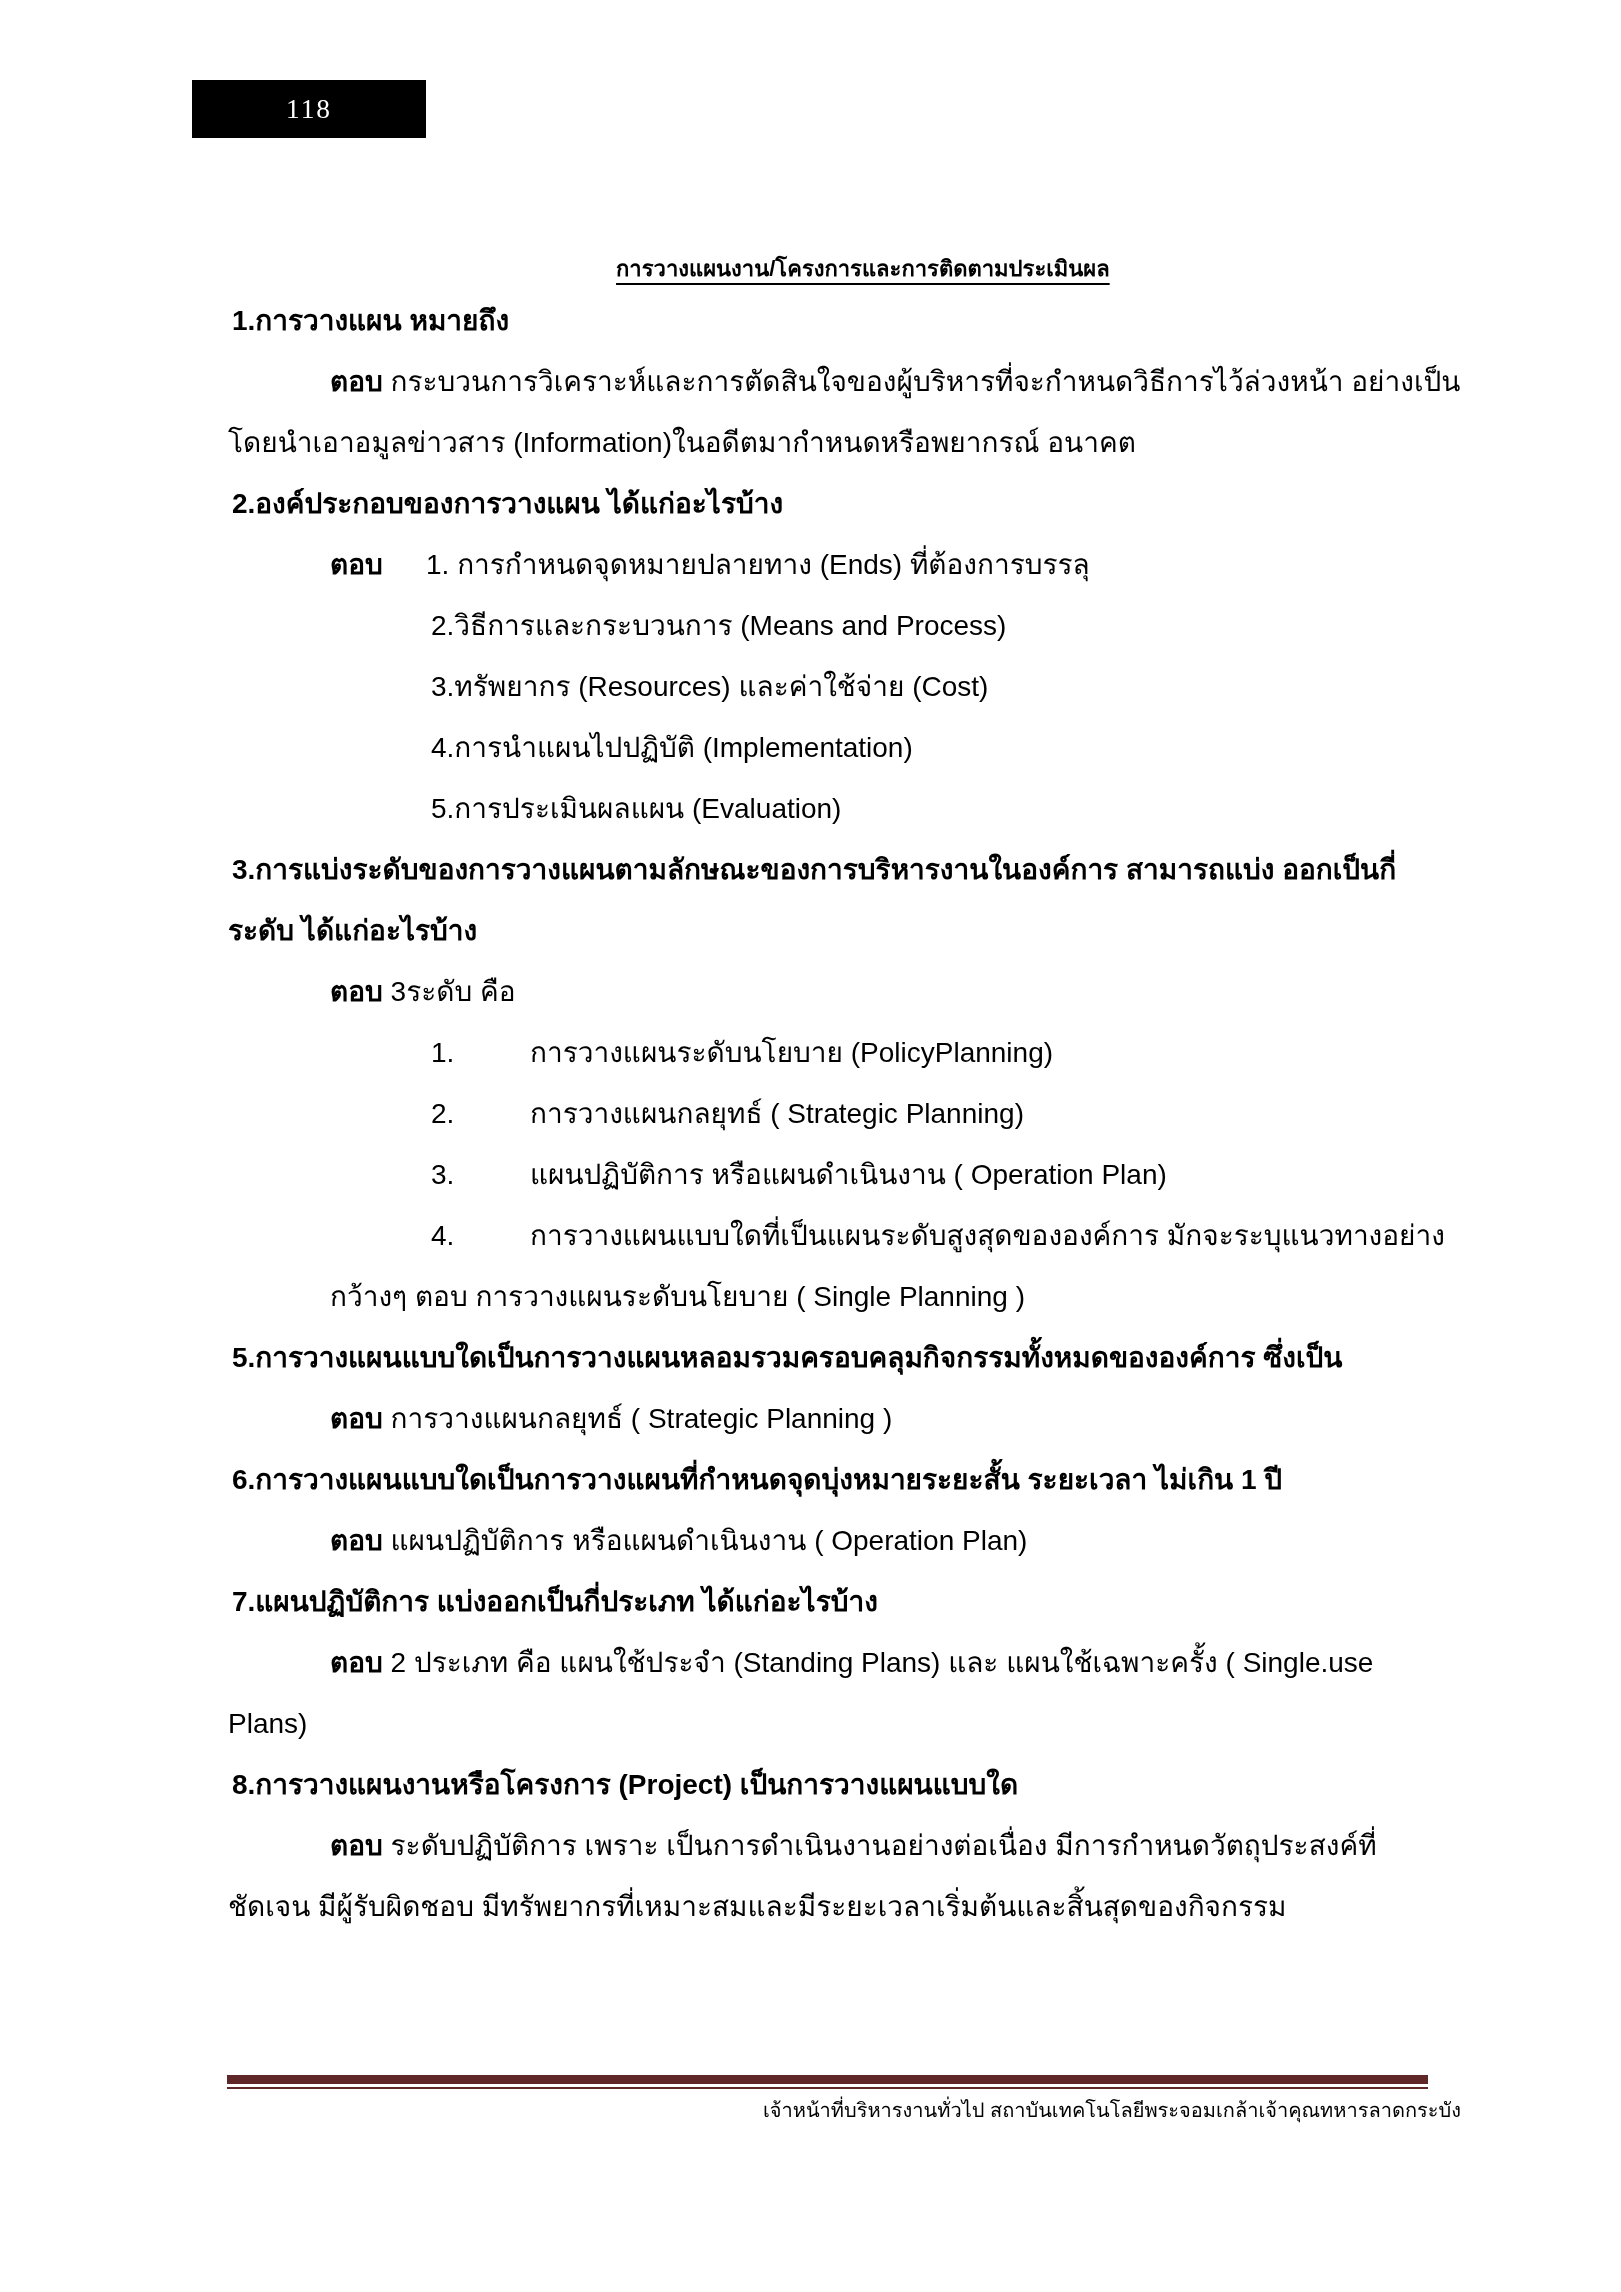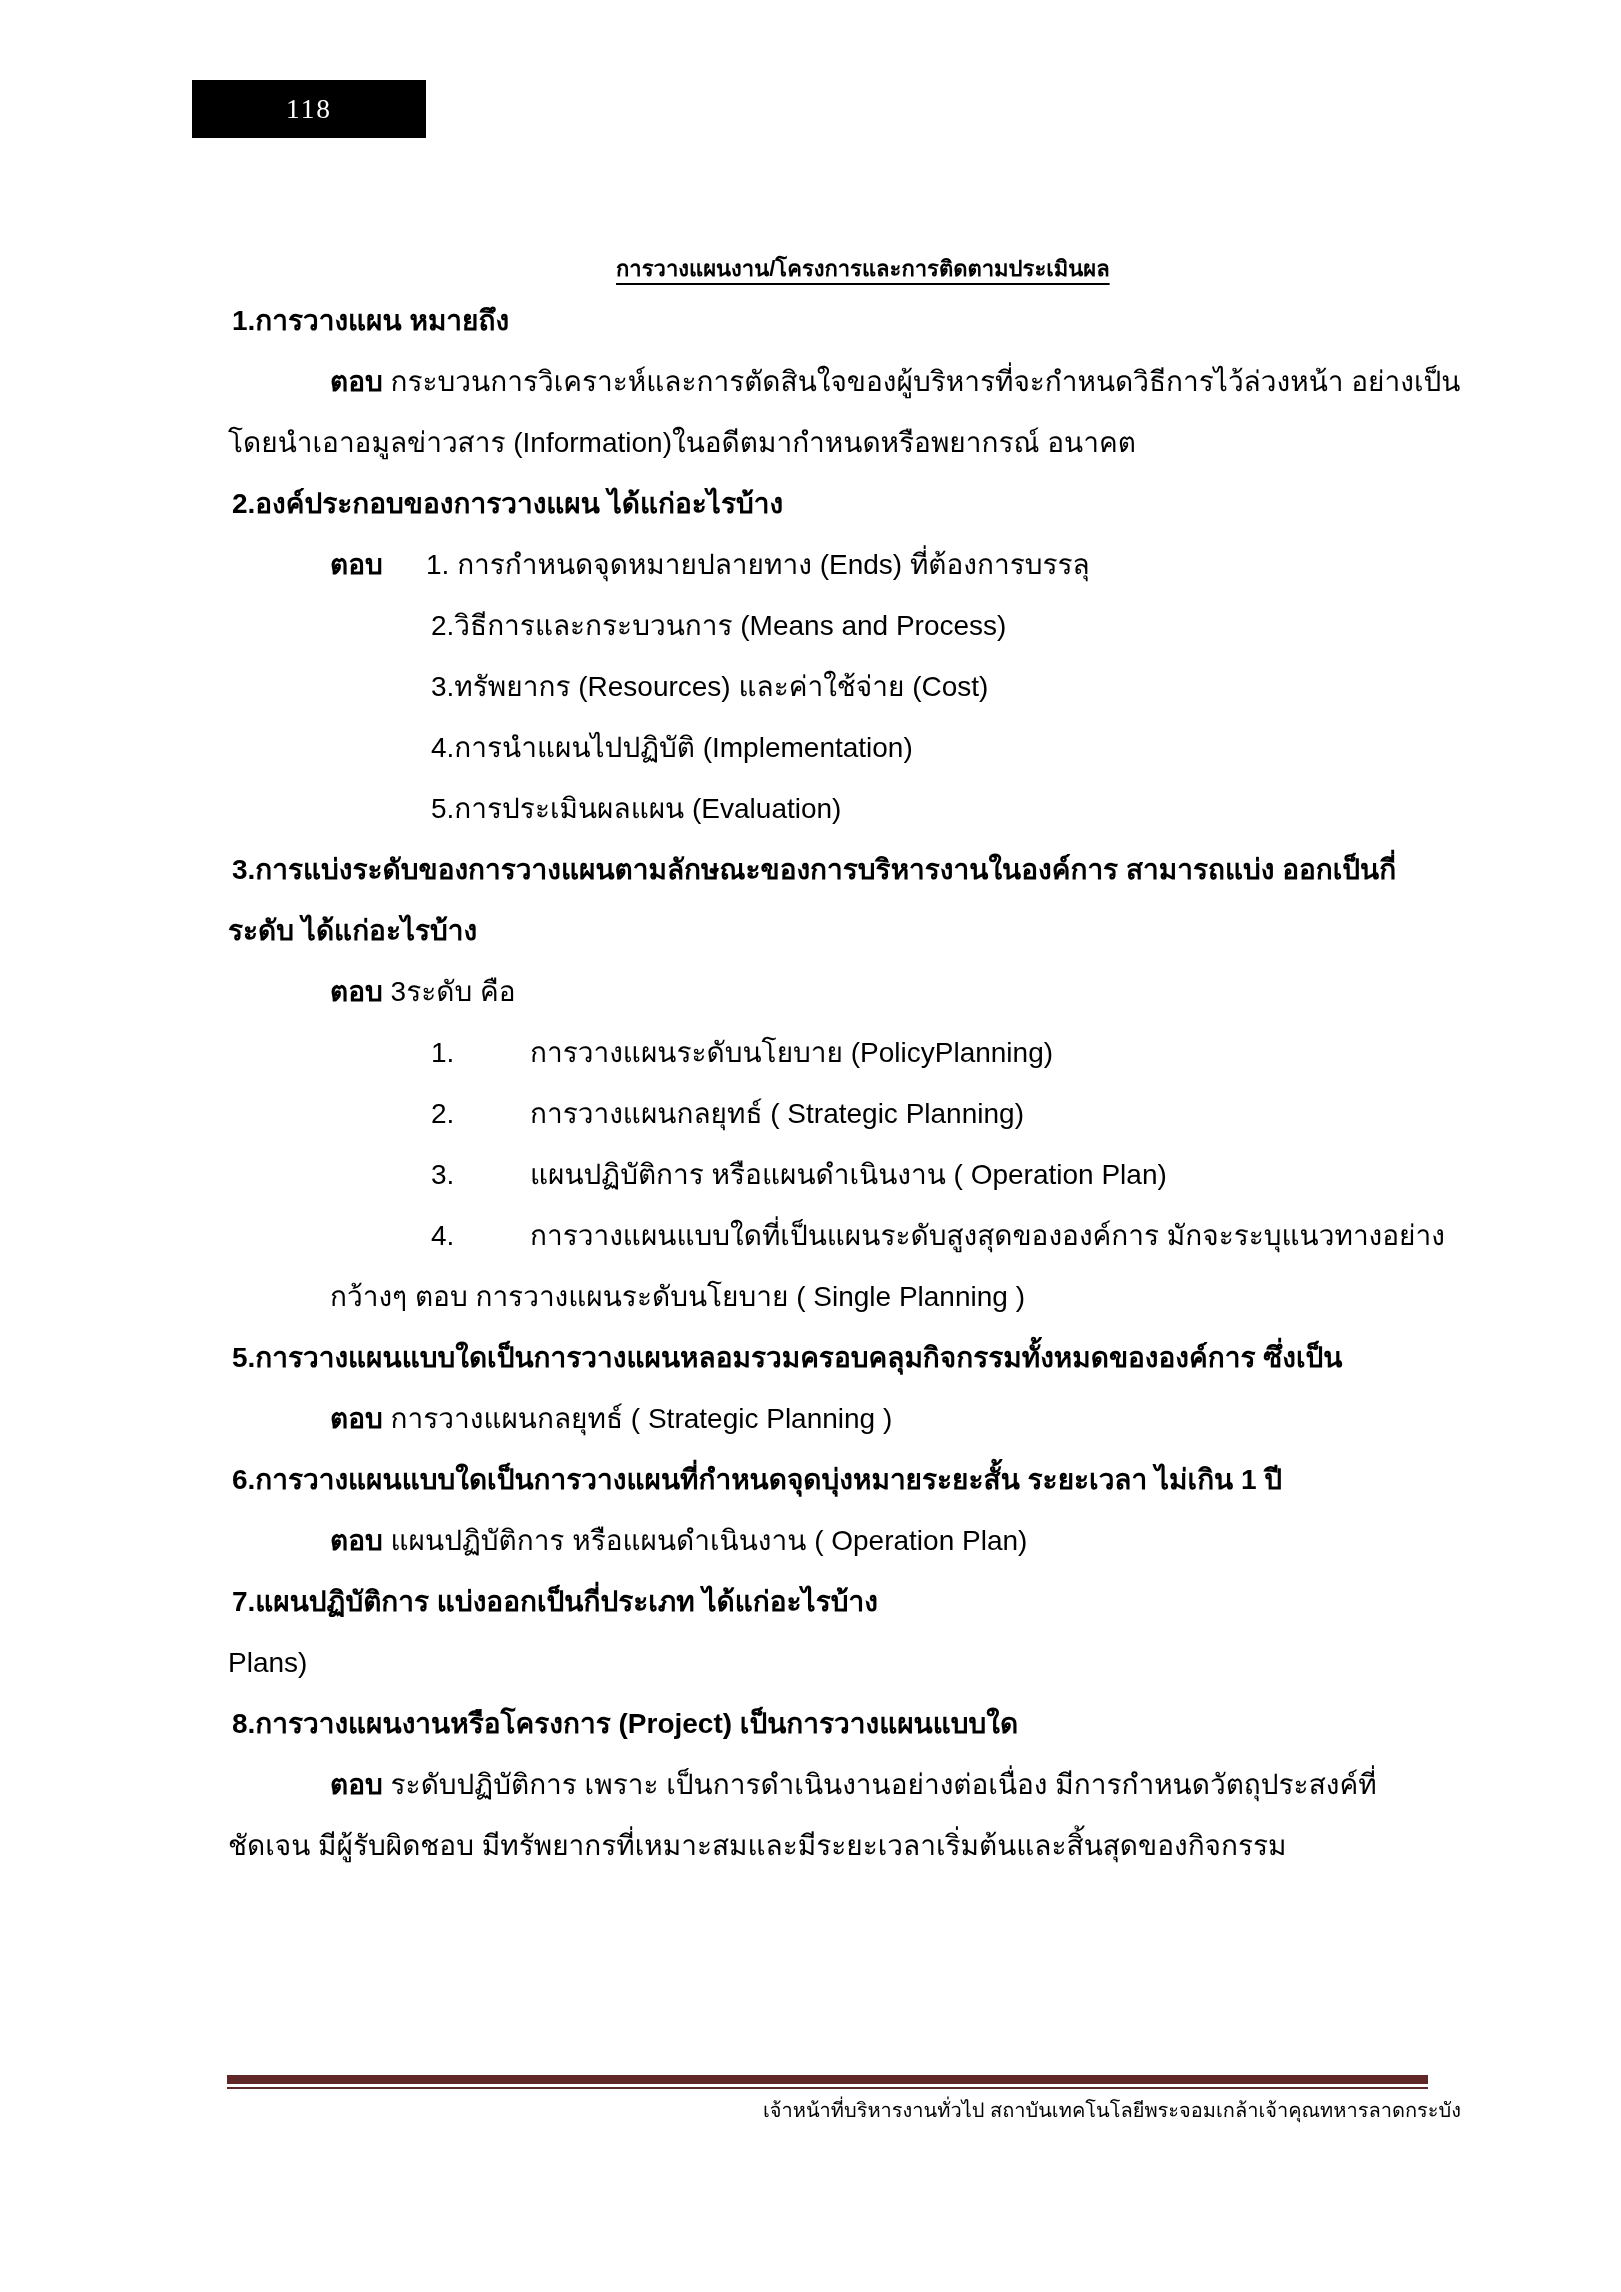--- a/index.html
+++ b/index.html
@@ -83,20 +83,21 @@
         <div class="line ind-list"><span class="seg-num">1.</span><span class="">การวางแผนระดับนโยบาย (PolicyPlanning)</span></div>
         <div class="line ind-list"><span class="seg-num">2.</span><span class="">การวางแผนกลยุทธ์ ( Strategic Planning)</span></div>
         <div class="line ind-list"><span class="seg-num">3.</span><span class="">แผนปฏิบัติการ หรือแผนดำเนินงาน ( Operation Plan)</span></div>
         <div class="line ind-list"><span class="seg-num">4.</span><span class="">การวางแผนแบบใดที่เป็นแผนระดับสูงสุดขององค์การ มักจะระบุแนวทางอย่าง</span></div>
         <div class="line ind-ans"><span class="">กว้างๆ ตอบ การวางแผนระดับนโยบาย ( Single Planning )</span></div>
         <div class="line ind-h"><span class="seg-b ">5.การวางแผนแบบใดเป็นการวางแผนหลอมรวมครอบคลุมกิจกรรมทั้งหมดขององค์การ ซึ่งเป็น</span></div>
         <div class="line ind-ans"><span class="seg-b ">ตอบ</span><span class=""> การวางแผนกลยุทธ์ ( Strategic Planning )</span></div>
         <div class="line ind-h"><span class="seg-b ">6.การวางแผนแบบใดเป็นการวางแผนที่กำหนดจุดบุ่งหมายระยะสั้น ระยะเวลา ไม่เกิน 1 ปี</span></div>
         <div class="line ind-ans"><span class="seg-b ">ตอบ</span><span class=""> แผนปฏิบัติการ หรือแผนดำเนินงาน ( Operation Plan)</span></div>
         <div class="line ind-h"><span class="seg-b ">7.แผนปฏิบัติการ แบ่งออกเป็นกี่ประเภท ได้แก่อะไรบ้าง</span></div>
+        <div class="line ind-ans"><span class="seg-b ">ตอบ</span><span class=""> 2 ประเภท คือ แผนใช้ประจำ (Standing Plans) และ แผนใช้เฉพาะครั้ง ( Single.use</span></div>
         <div class="line ind-cont"><span class="">Plans)</span></div>
         <div class="line ind-h"><span class="seg-b ">8.การวางแผนงานหรือโครงการ (Project) เป็นการวางแผนแบบใด</span></div>
         <div class="line ind-ans"><span class="seg-b ">ตอบ</span><span class=""> ระดับปฏิบัติการ เพราะ เป็นการดำเนินงานอย่างต่อเนื่อง มีการกำหนดวัตถุประสงค์ที่</span></div>
         <div class="line ind-cont"><span class="">ชัดเจน มีผู้รับผิดชอบ มีทรัพยากรที่เหมาะสมและมีระยะเวลาเริ่มต้นและสิ้นสุดของกิจกรรม</span></div>
       </div>
   </div>
 
   <div class="footer-rule">
     <div class="thick" style="background: rgb(95, 39, 39);"></div>
     <div class="thin" style="background: rgb(95, 39, 39);"></div>

